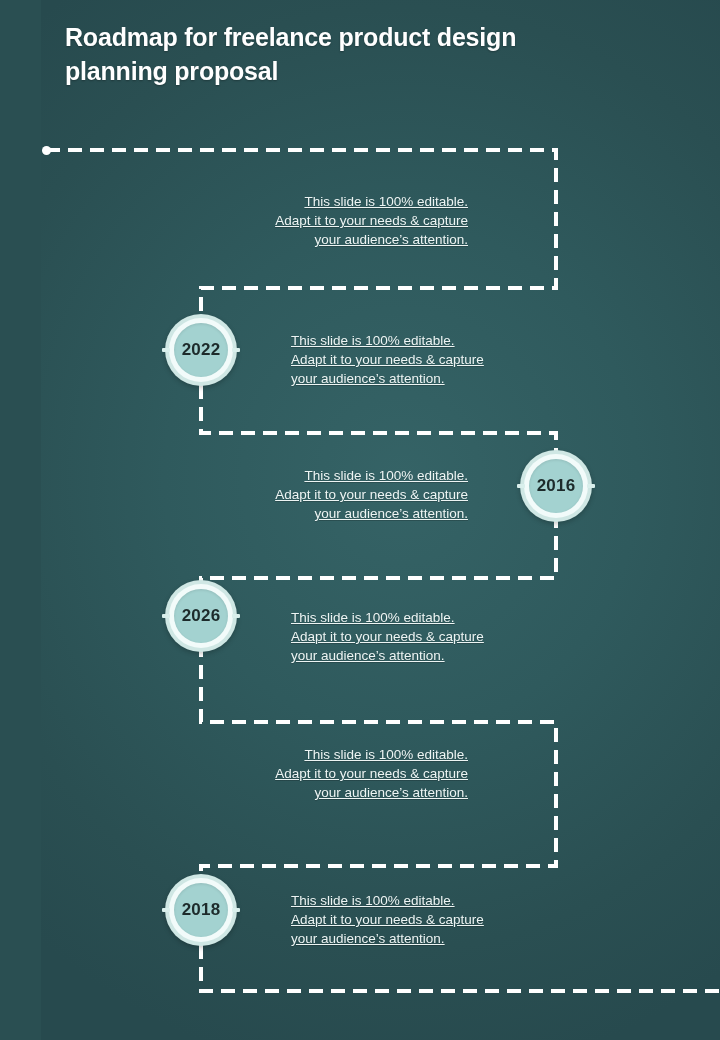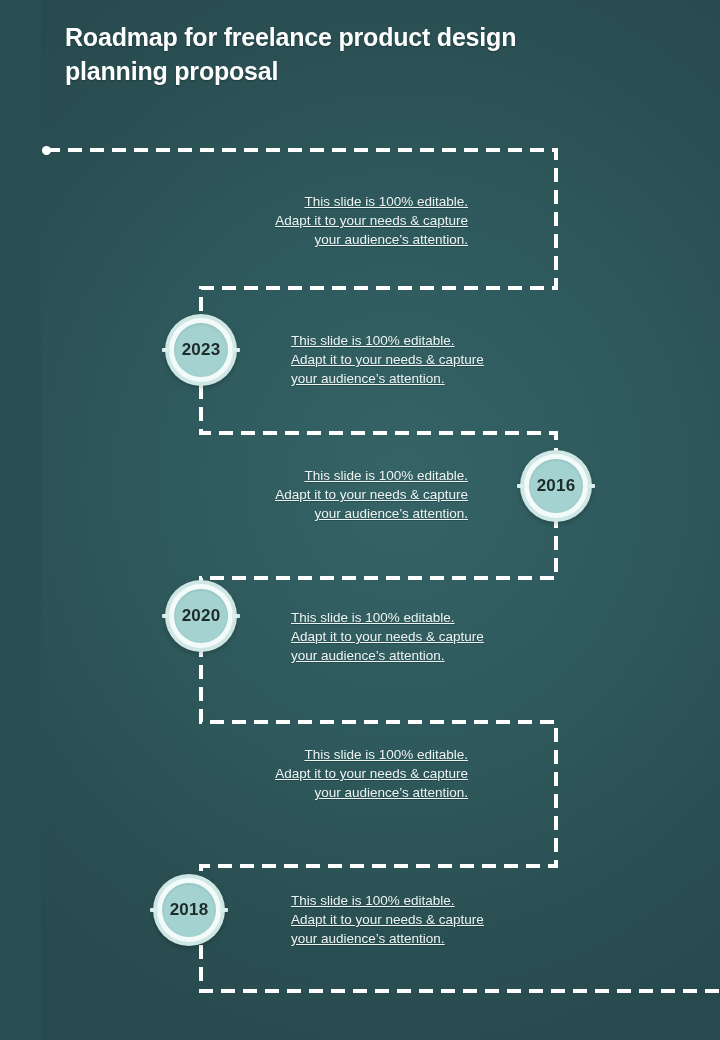--- a/index.html
+++ b/index.html
@@ -142,21 +142,21 @@
 
   <div class="body-text align-right" style="left:127px; top:192px;">This slide is 100% editable.
 Adapt it to your  needs &amp; capture
 your audience’s attention.</div>
 
   <div class="node" style="left:124px; top:314px;">
     <div class="ring-outer"></div>
     <div class="ring-inner"></div>
     <div class="notch-l"></div>
     <div class="notch-r"></div>
-    <div class="year">2023</div>
+    <div class="year">2022</div>
   </div>
   <div class="body-text align-left" style="left:250px; top:331px;">This slide is 100% editable.
 Adapt it to your  needs &amp; capture
 your audience’s attention.</div>
 
   <div class="node" style="left:479px; top:450px;">
     <div class="ring-outer"></div>
     <div class="ring-inner"></div>
     <div class="notch-l"></div>
     <div class="notch-r"></div>
@@ -164,31 +164,31 @@
   </div>
   <div class="body-text align-right" style="left:127px; top:466px;">This slide is 100% editable.
 Adapt it to your  needs &amp; capture
 your audience’s attention.</div>
 
   <div class="node" style="left:124px; top:580px;">
     <div class="ring-outer"></div>
     <div class="ring-inner"></div>
     <div class="notch-l"></div>
     <div class="notch-r"></div>
-    <div class="year">2020</div>
+    <div class="year">2026</div>
   </div>
   <div class="body-text align-left" style="left:250px; top:608px;">This slide is 100% editable.
 Adapt it to your  needs &amp; capture
 your audience’s attention.</div>
 
   <div class="body-text align-right" style="left:127px; top:745px;">This slide is 100% editable.
 Adapt it to your  needs &amp; capture
 your audience’s attention.</div>
 
-  <div class="node" style="left:112px; top:874px;">
+  <div class="node" style="left:124px; top:874px;">
     <div class="ring-outer"></div>
     <div class="ring-inner"></div>
     <div class="notch-l"></div>
     <div class="notch-r"></div>
     <div class="year">2018</div>
   </div>
   <div class="body-text align-left" style="left:250px; top:891px;">This slide is 100% editable.
 Adapt it to your  needs &amp; capture
 your audience’s attention.</div>
 

